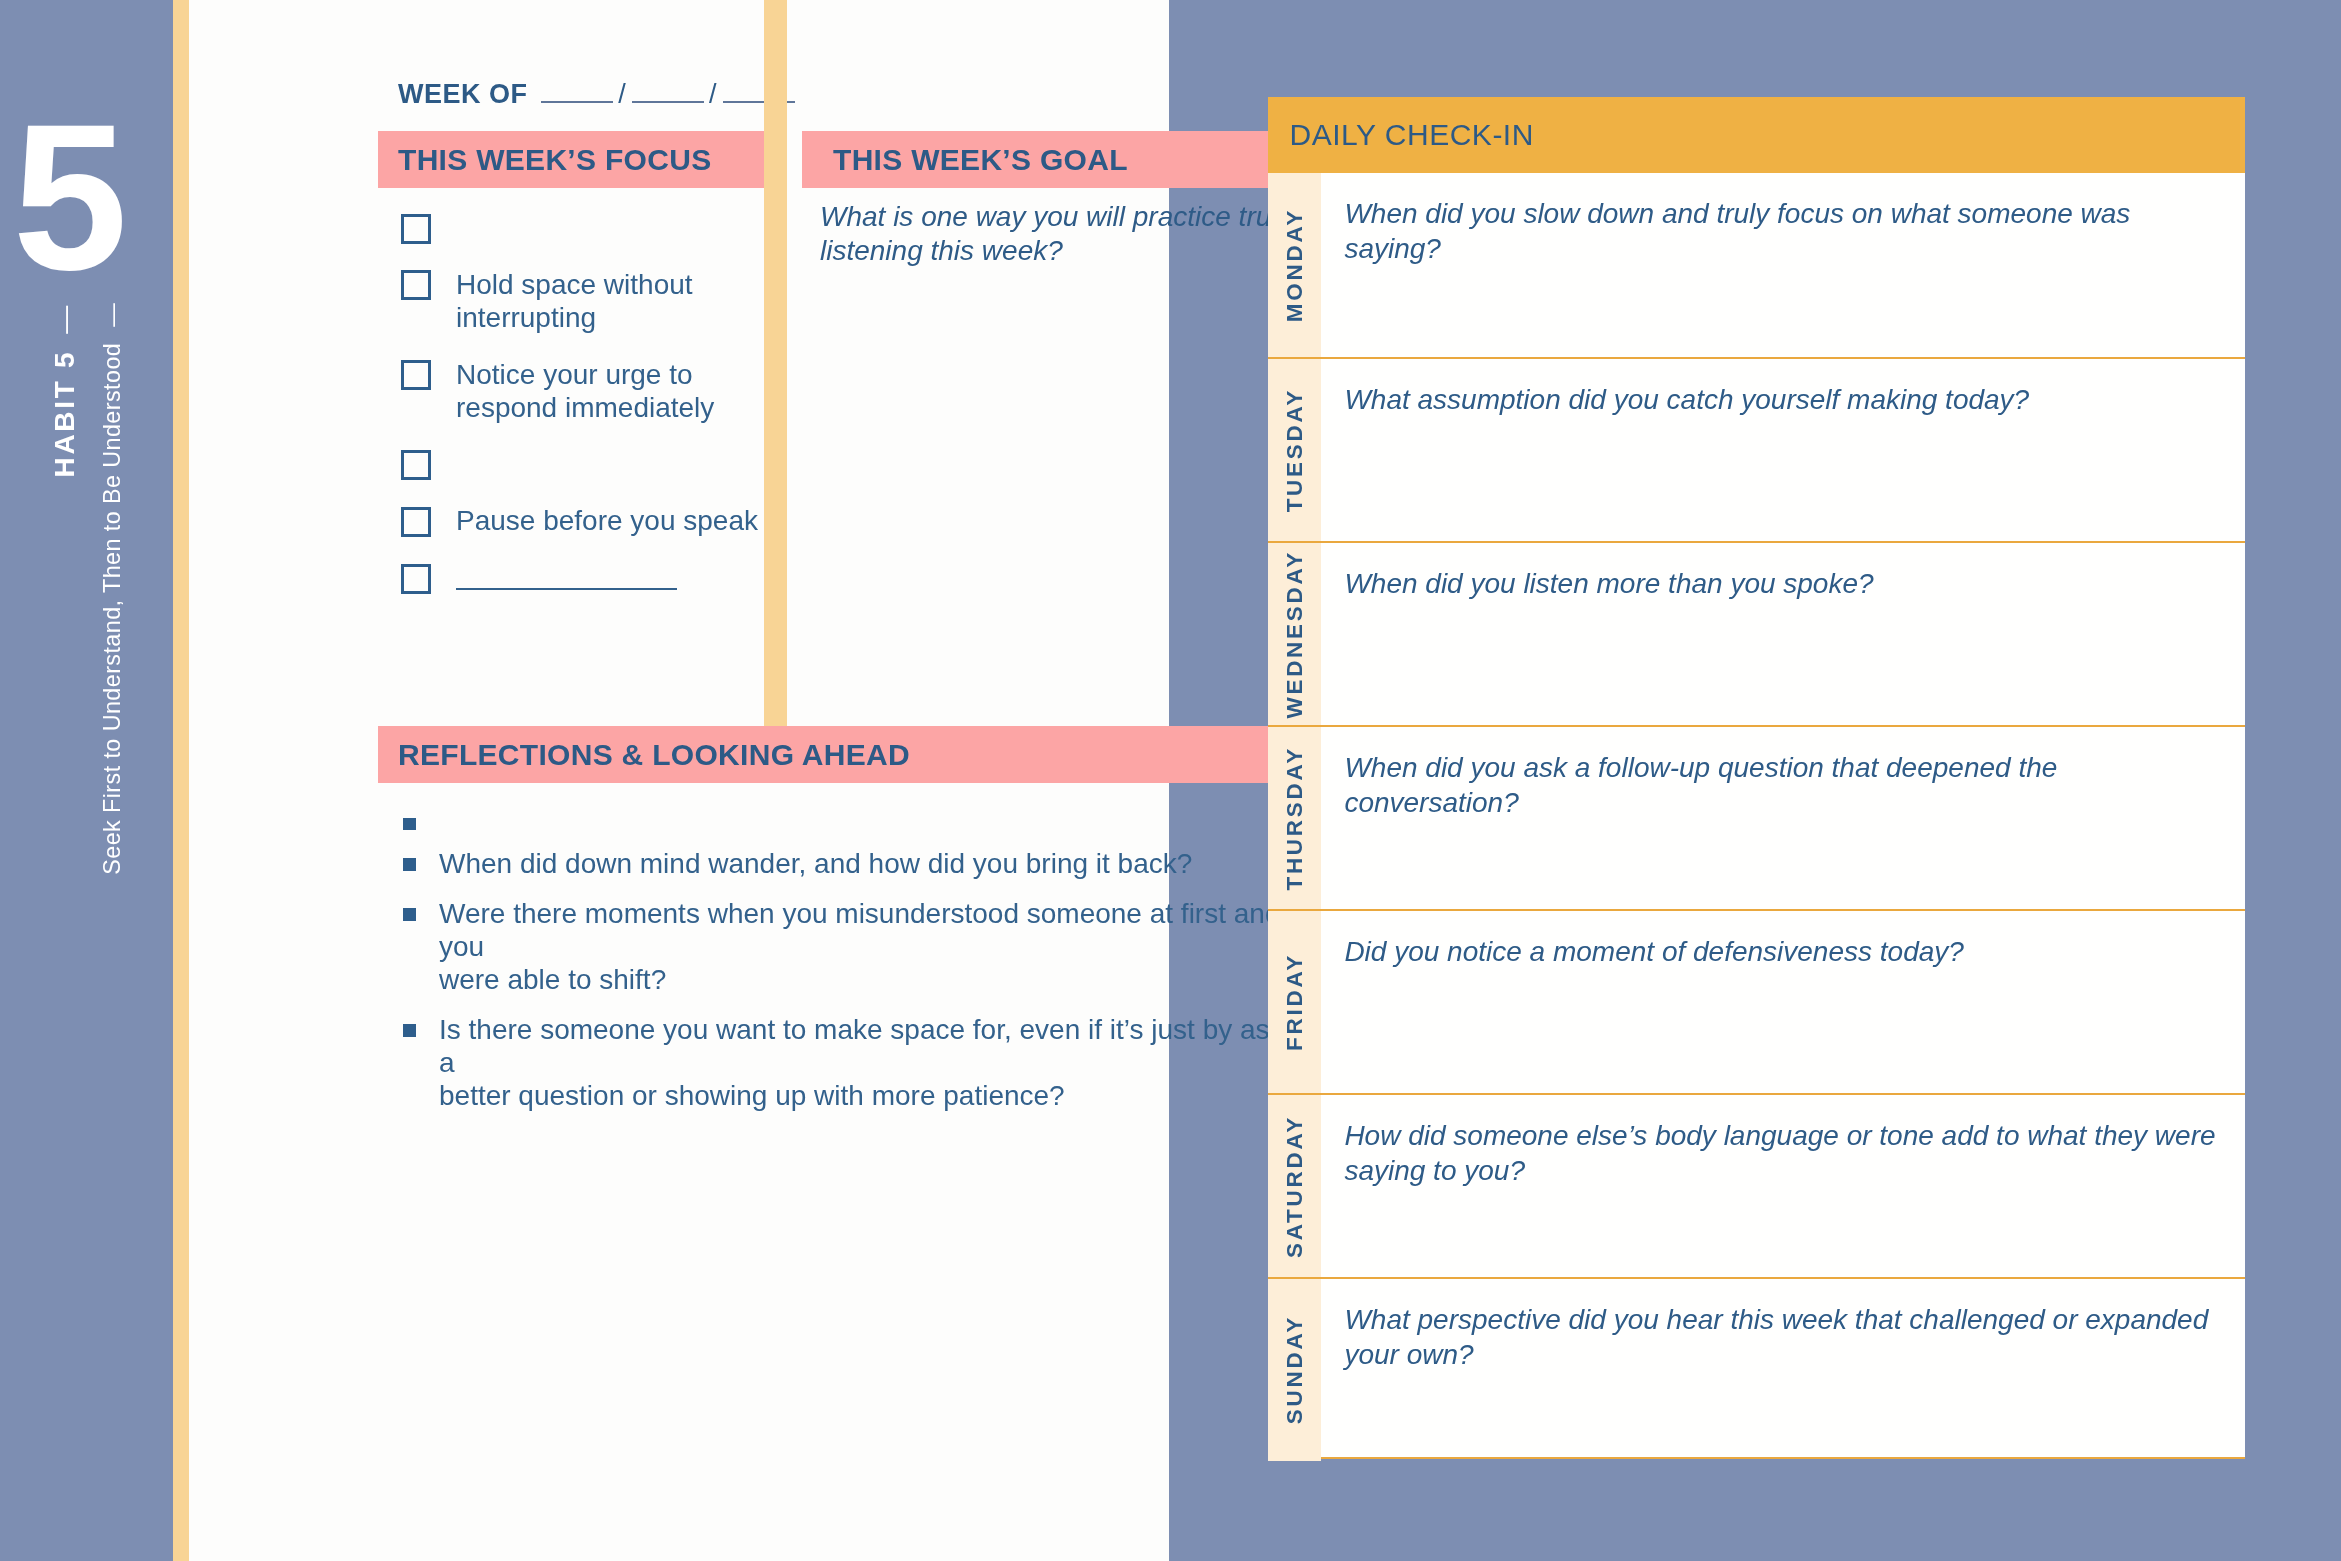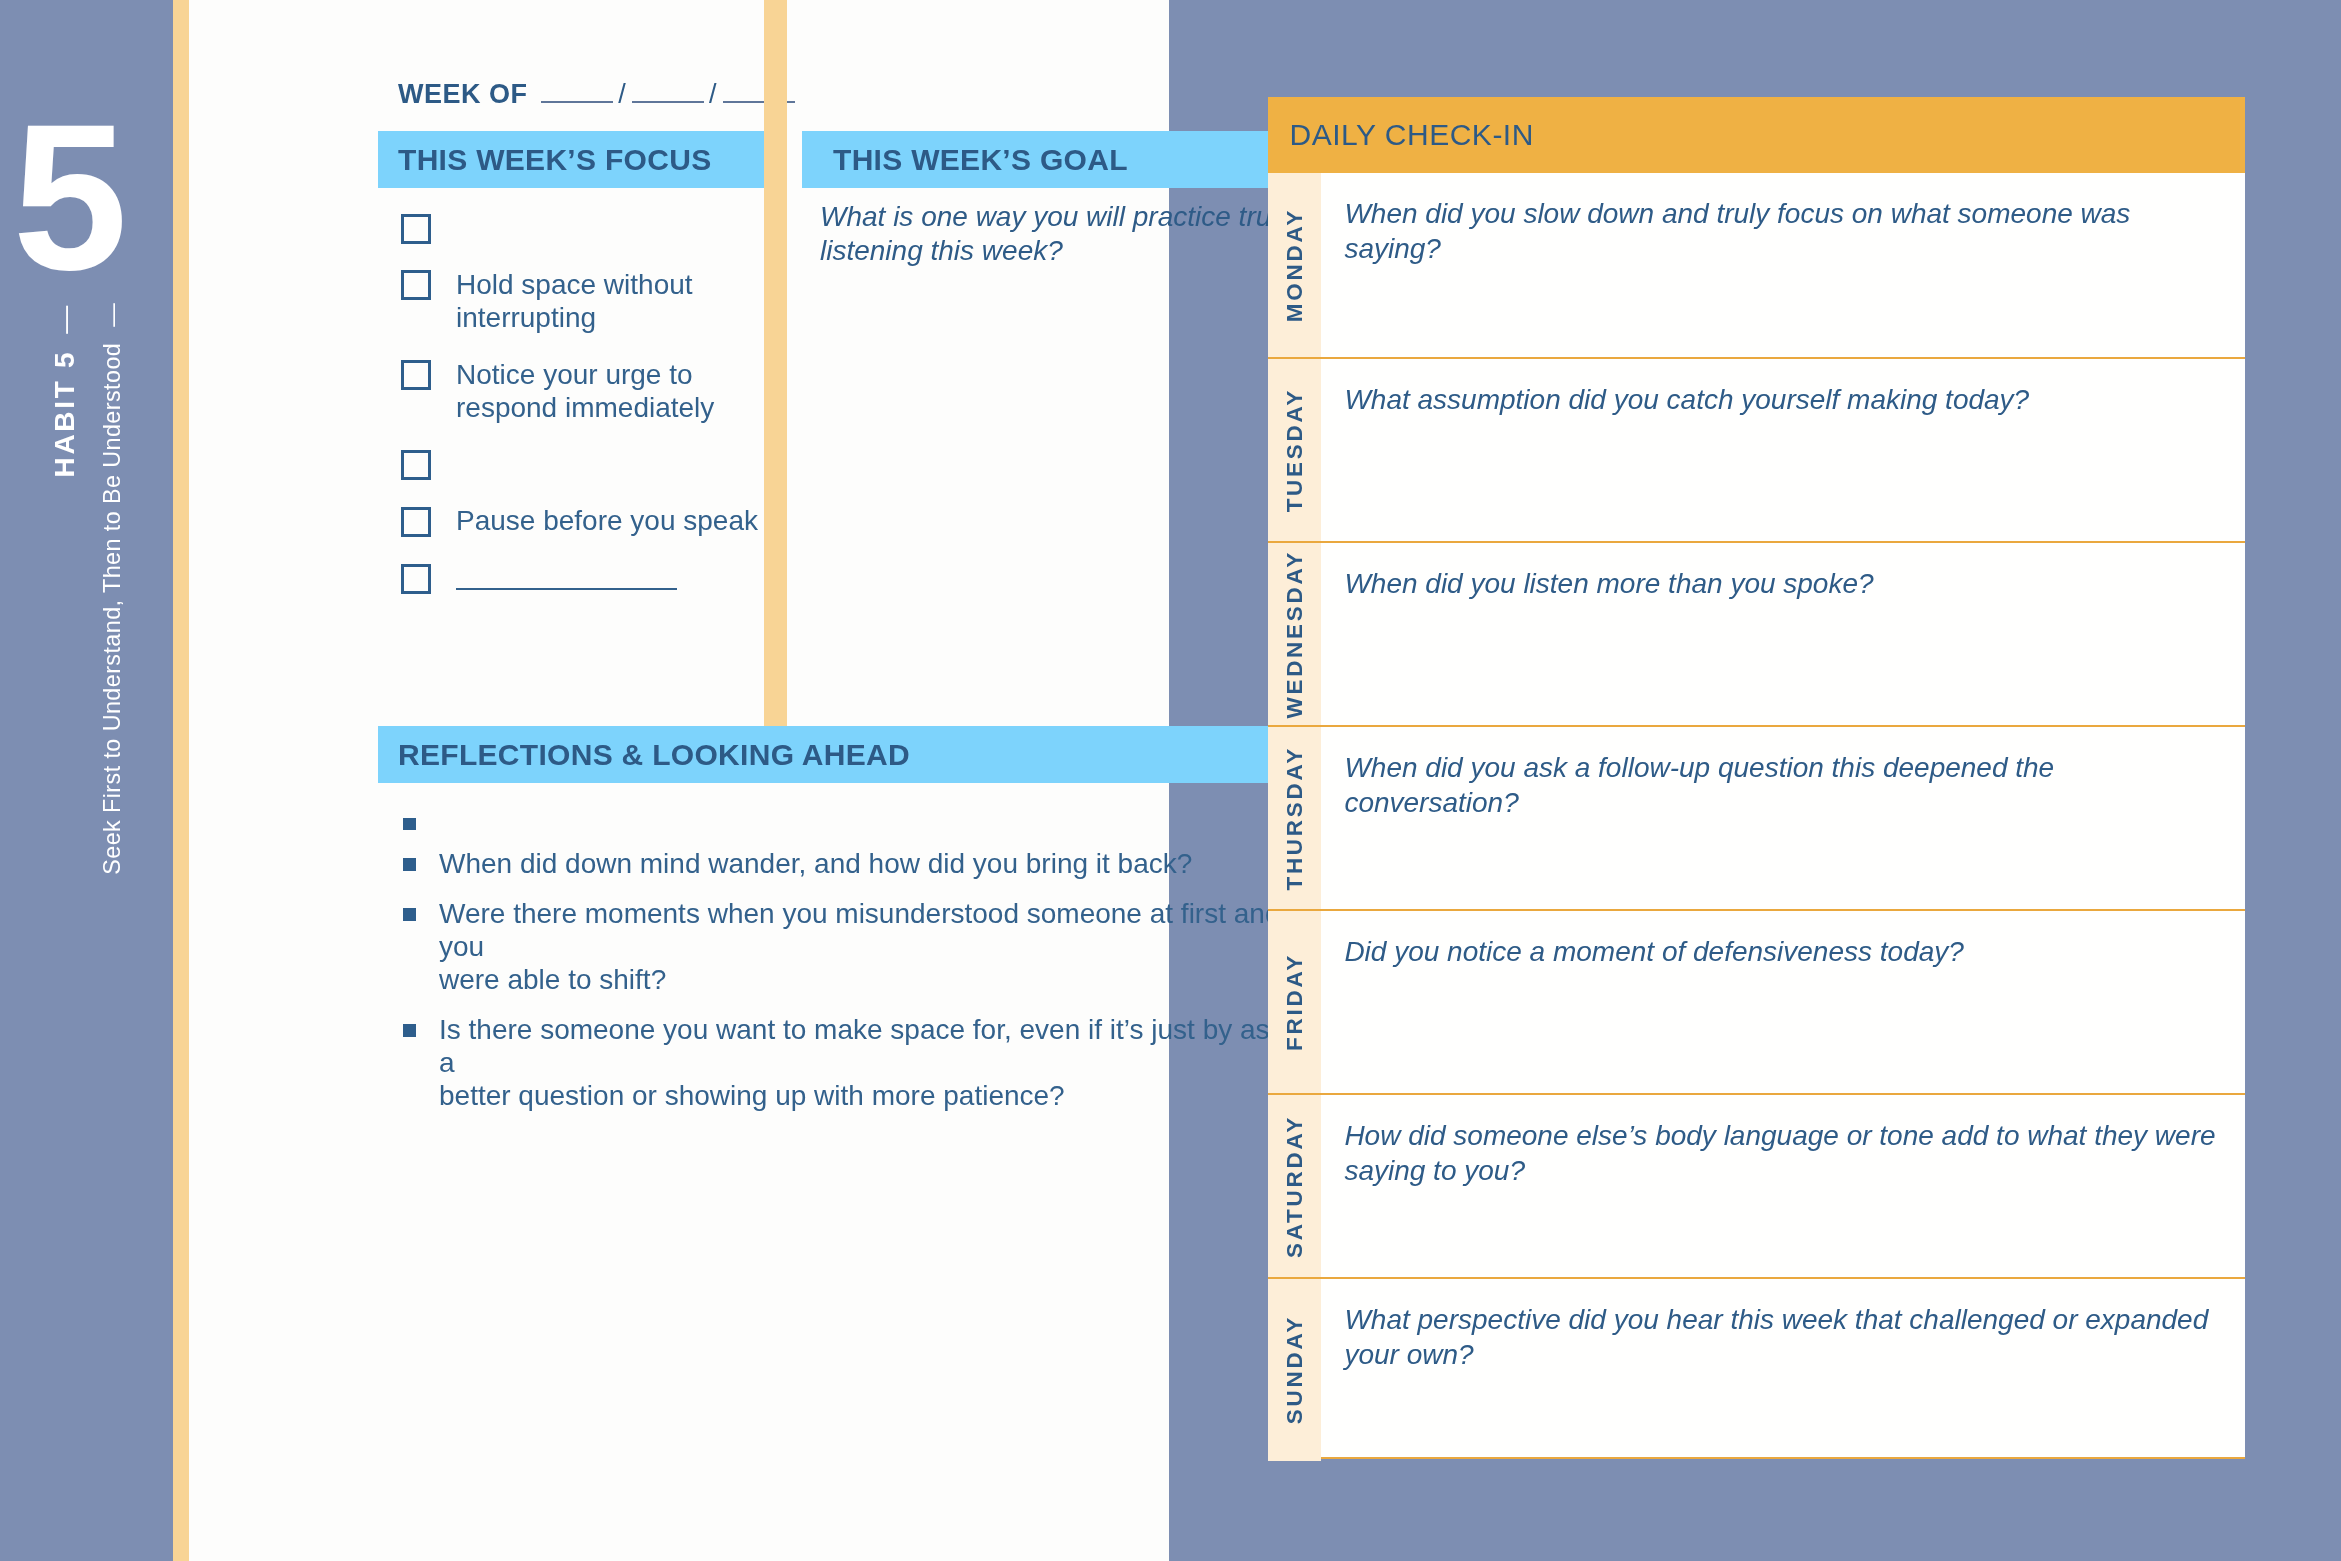--- a/index.html
+++ b/index.html
@@ -33,21 +33,21 @@
   .week-of{
     position:absolute;left:209px;top:78px;width:378px;
     font-size:27px;font-weight:bold;color:#2d5a86;letter-spacing:0.5px;white-space:nowrap;
   }
   .blank{
     display:inline-block;width:72px;border-bottom:2.7px solid #5f7699;height:23.4px;
     margin:0 5.4px;vertical-align:baseline;
   }
   .date-sep{font-weight:normal;color:#2d5a86;}
   .band{
-    position:absolute;background:#7dd3fc;height:57px;display:flex;align-items:center;
+    position:absolute;background:#fca5a5;height:57px;display:flex;align-items:center;
   }
   .band-title{font-size:30px;font-weight:bold;color:#2d5a86;letter-spacing:0.3px;}
   .band-focus{left:189px;top:131px;width:402px;padding-left:20px;box-sizing:border-box;}
   .band-goal{left:613px;top:131px;width:556px;padding-left:31px;box-sizing:border-box;}
   .band-reflections{left:189px;top:726px;width:980px;padding-left:20px;box-sizing:border-box;}
   .checklist{position:absolute;left:212px;top:211px;width:383px;}
   .check-item{display:flex;margin-bottom:24px;}
   .checkbox{
     width:30px;height:30px;border:3.6px solid #2e5e8c;background:#fdfdfc;
     box-sizing:border-box;flex-shrink:0;margin-top:2.7px;margin-right:25px;
@@ -216,21 +216,21 @@
     <div class="row-body">
       <div class="row-question">When did you listen more than you spoke?</div>
     </div>
   </div>
 
   <div class="day-row">
     <div class="day-col">
       <span class="day-label">THURSDAY</span>
     </div>
     <div class="row-body">
-      <div class="row-question">When did you ask a follow-up question this deepened the conversation?</div>
+      <div class="row-question">When did you ask a follow-up question that deepened the conversation?</div>
     </div>
   </div>
 
   <div class="day-row">
     <div class="day-col">
       <span class="day-label">FRIDAY</span>
     </div>
     <div class="row-body">
       <div class="row-question">Did you notice a moment of defensiveness today?</div>
     </div>

